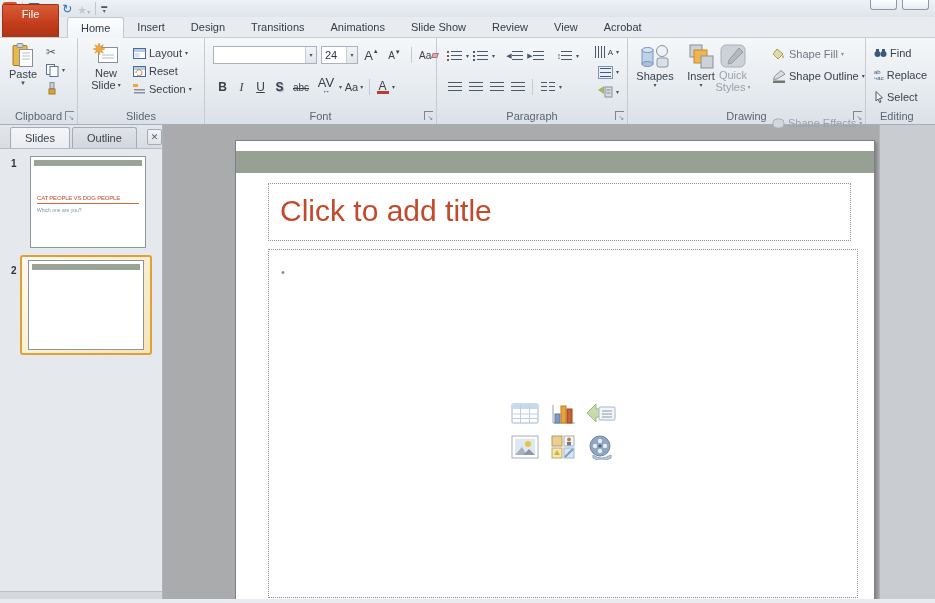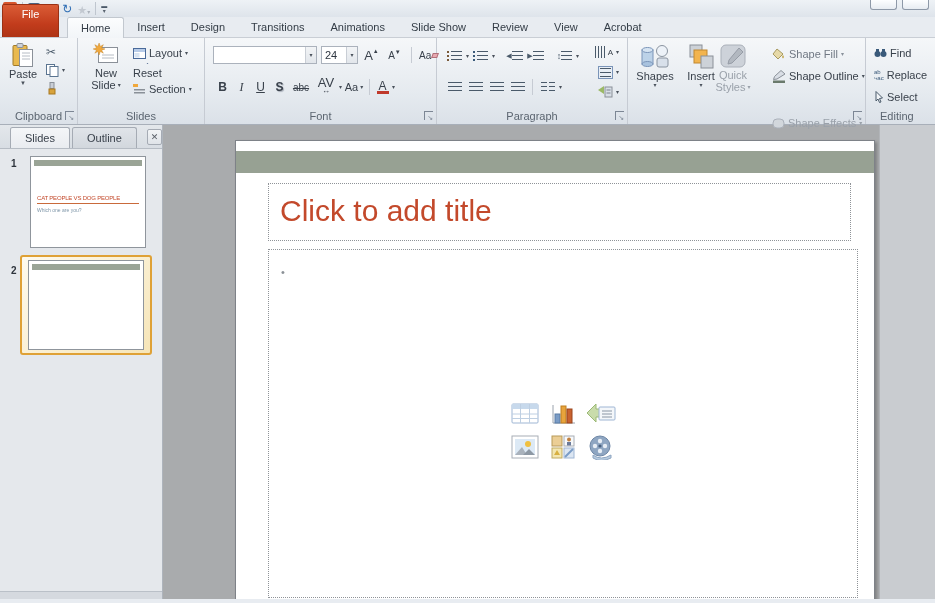--- a/index.html
+++ b/index.html
@@ -170,21 +170,21 @@
       </div>
       <div class="smallbtn" style="left:55px; top:7px;">
         <svg width="13" height="11" viewBox="0 0 13 11">
             <rect x="0.5" y="0.5" width="12" height="10" fill="#FFFFFF" stroke="#4A6A9A"></rect>
             <rect x="1" y="1" width="11" height="3" fill="#B8CCE8"></rect>
             <rect x="1.5" y="5" width="5" height="4.5" fill="#D8E4F2"></rect>
           </svg>
         <span>Layout</span>
           <span class="caret">▾</span>
       </div>
-      <div class="smallbtn" style="left:55px; top:25px;flex-direction:column;">
+      <div class="smallbtn" style="left:55px; top:25px;">
         <svg width="13" height="11" viewBox="0 0 13 11">
             <rect x="0.5" y="0.5" width="12" height="10" fill="#FFFFFF" stroke="#4A6A9A"></rect>
             <rect x="1" y="1" width="11" height="3" fill="#B8CCE8"></rect>
             <path d="M3,7 a3,3 0 1 1 1,2" fill="none" stroke="#C07F1E"></path>
           </svg>
         <span>Reset</span>
       </div>
       <div class="smallbtn" style="left:55px; top:43px;">
         <svg width="13" height="11" viewBox="0 0 13 11">
             <polygon points="0,0 5,0 5,3 0,3" fill="#F0A83C"></polygon>
@@ -371,20 +371,21 @@
         <span>Shape Outline</span>
           <span class="caret">▾</span>
       </div>
       <div class="smallbtn grayed" style="left:144px; top:52px;margin-top:25px;">
         <svg width="13" height="11" viewBox="0 0 13 11">
             <rect x="1" y="1" width="11" height="9" rx="4" fill="#D2D7DC" stroke="#ABB1BA"></rect>
           </svg>
         <span>Shape Effects</span>
           <span class="caret" style="color:#9AA1AA;">▾</span>
       </div>
+      <div class="grp-label">Drawing</div>
       <div class="launcher"></div>
     </div>
 
     <div class="grp" style="width:70px; border-right:none;">
       <div class="smallbtn" style="left:8px; top:7px; white-space:nowrap;">
         <svg width="13" height="10" viewBox="0 0 13 10">
             <circle cx="3.5" cy="6" r="3" fill="#3A5A7A"></circle>
             <circle cx="9.5" cy="6" r="3" fill="#3A5A7A"></circle>
             <rect x="2" y="1" width="3" height="4" fill="#3A5A7A"></rect>
             <rect x="8" y="1" width="3" height="4" fill="#3A5A7A"></rect>

